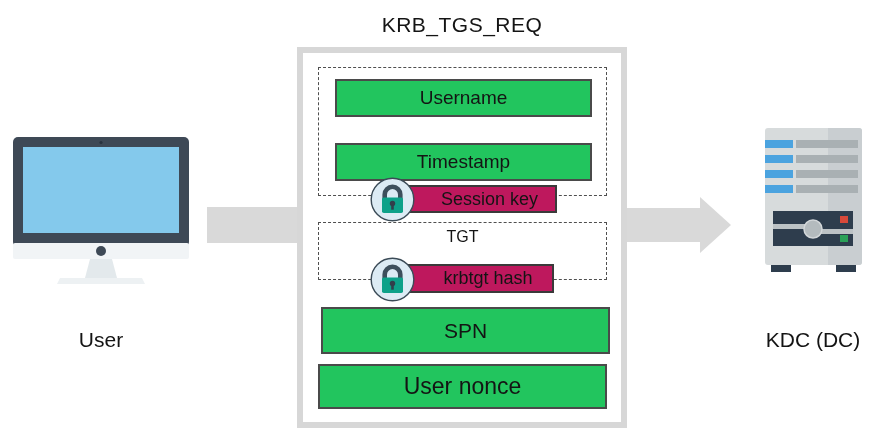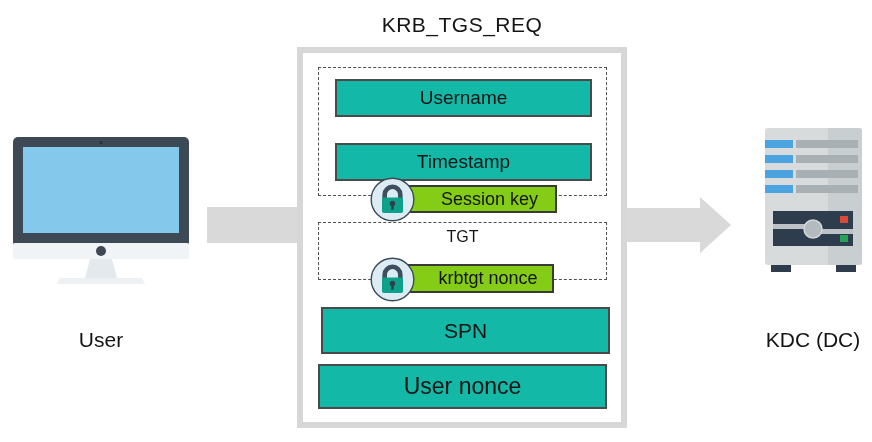--- a/index.html
+++ b/index.html
@@ -22,34 +22,34 @@
   .outer-box{
     left:297px;top:47px;width:330px;height:381px;
     border:6px solid #d7d7d7;background:#ffffff;z-index:2;
   }
   .dashed-group{
     border:1px dashed #4f4f4f;background:#ffffff;z-index:3;
   }
   .dashed-1{left:318px;top:67px;width:289px;height:129px;}
   .dashed-2{left:318px;top:222px;width:289px;height:58px;}
   .field-box{
-    border:2px solid #4a4a4a;background:#14b8a6;
+    border:2px solid #4a4a4a;background:#22c55e;
     display:flex;align-items:center;justify-content:center;
     font-size:19px;z-index:4;
   }
   .username-box{left:335px;top:79px;width:257px;height:38px;}
   .timestamp-box{left:335px;top:143px;width:257px;height:38px;}
   .spn-box{left:321px;top:307px;width:289px;height:47px;font-size:21px;}
   .nonce-box{left:318px;top:364px;width:289px;height:45px;font-size:23px;}
   .tgt-label{
     left:318px;top:228px;width:289px;height:24px;
     text-align:center;font-size:16px;z-index:4;
   }
   .key-tag{
-    border:2px solid #3a3a3a;background:#84cc16;
+    border:2px solid #3a3a3a;background:#be185d;
     display:flex;align-items:center;justify-content:center;
     font-size:18px;z-index:5;padding-left:20px;
   }
   .sessionkey-tag{left:402px;top:185px;width:155px;height:28px;}
   .krbtgt-tag{left:402px;top:264px;width:152px;height:29px;}
   .lock-badge{width:45px;height:45px;z-index:6;}
   .lock-1{left:370px;top:177px;}
   .lock-2{left:370px;top:257px;}
 
   
@@ -121,21 +121,21 @@
   <svg class="abs lock-badge lock-1" viewBox="0 0 45 45">
     <circle cx="22.5" cy="22.5" r="21.3" fill="#dcebf4" stroke="#3b4b57" stroke-width="1.4"></circle>
     <path d="M14.7,23 v-5.4 a7.8,7.8 0 0 1 15.6,0 V23" stroke="#3d4f5c" stroke-width="4.6" fill="none"></path>
     <rect x="12" y="20.5" width="21" height="15.5" rx="1.8" fill="#0da189"></rect>
     <circle cx="22.5" cy="26.5" r="2.7" fill="#323f4b"></circle>
     <rect x="21.2" y="27.5" width="2.6" height="5.2" fill="#323f4b"></rect>
   </svg>
 
   <div class="abs dashed-group dashed-2"></div>
   <div class="abs tgt-label">TGT</div>
-  <div class="abs key-tag krbtgt-tag">krbtgt nonce</div>
+  <div class="abs key-tag krbtgt-tag">krbtgt hash</div>
   <svg class="abs lock-badge lock-2" viewBox="0 0 45 45">
     <circle cx="22.5" cy="22.5" r="21.3" fill="#dcebf4" stroke="#3b4b57" stroke-width="1.4"></circle>
     <path d="M14.7,23 v-5.4 a7.8,7.8 0 0 1 15.6,0 V23" stroke="#3d4f5c" stroke-width="4.6" fill="none"></path>
     <rect x="12" y="20.5" width="21" height="15.5" rx="1.8" fill="#0da189"></rect>
     <circle cx="22.5" cy="26.5" r="2.7" fill="#323f4b"></circle>
     <rect x="21.2" y="27.5" width="2.6" height="5.2" fill="#323f4b"></rect>
   </svg>
 
   <div class="abs field-box spn-box">SPN</div>
   <div class="abs field-box nonce-box">User nonce</div>

